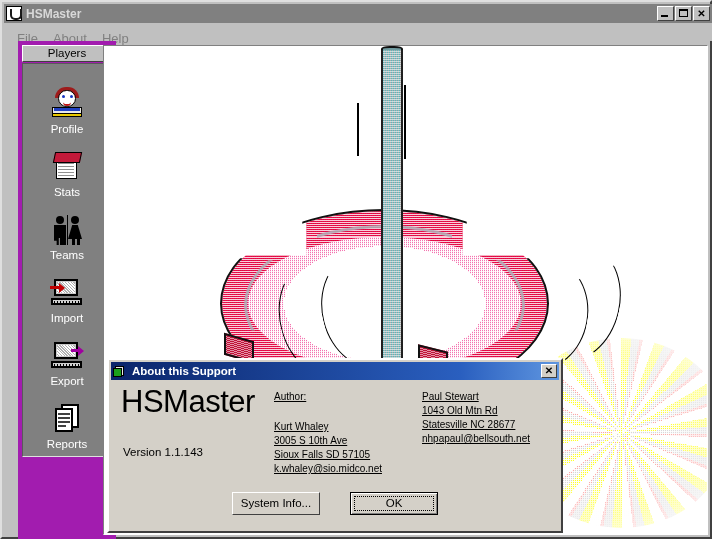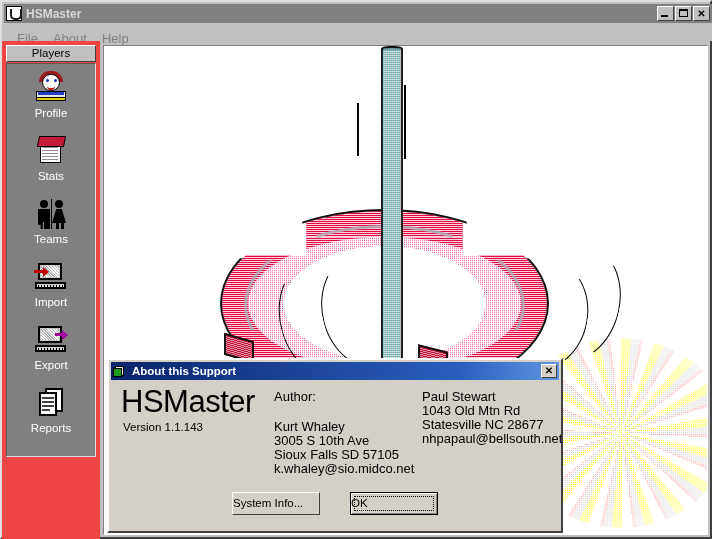--- a/index.html
+++ b/index.html
@@ -119,24 +119,24 @@
   .menu-item {
     color: #808080;
     font-size: 13px;
     padding: 14px 8px 2px 7px;
     white-space: nowrap;
   }
 
   
   #sidebar {
     position: absolute;
-    left: 0; top: 39px;
+    left: 16px; top: 39px;
     width: 98px;
     height: 498px;
-    background: #ef4444;
+    background: #a21caf;
   }
   #players-tab {
     position: absolute;
     left: 4px; top: 4px;
     width: 90px; height: 17px;
     background: #c0c0c0;
     border-top: 1px solid #ffffff;
     border-left: 1px solid #ffffff;
     border-right: 1px solid #404040;
     border-bottom: 1px solid #404040;
@@ -150,21 +150,21 @@
     position: absolute;
     left: 4px; top: 22px;
     width: 90px;
     height: 394px;
     background: #808080;
     border-top: 1px solid #5a5a5a;
     border-left: 1px solid #5a5a5a;
     border-right: 1px solid #dfdfdf;
     border-bottom: 1px solid #dfdfdf;
     box-sizing: border-box;
-    padding-top: 6px;
+    padding-top: 22px;
   }
   .nav-icon-item {
     width: 100%;
     height: 62px;
     display: flex;
     flex-direction: column;
     align-items: center;
     justify-content: flex-start;
     margin-bottom: 1px;
   }
@@ -625,31 +625,32 @@
   #dlg-logo {
     position: absolute;
     left: 12px; top: 24px;
     font-size: 31px;
     color: #000000;
     letter-spacing: -0.5px;
     white-space: nowrap;
   }
   #dlg-version {
     position: absolute;
-    left: 14px; top: 61px;
+    left: 14px; top: 86px;
     font-size: 11.5px;
     color: #000000;
     white-space: nowrap;
   }
   .dlg-col {
     position: absolute;
-    font-size: 13px;
+    font-size: 10px;
     color: #000000;
     line-height: 14px;
     white-space: nowrap;
+    text-decoration: underline;
   }
   #col-author { left: 165px; top: 30px; }
   #col-support { left: 313px; top: 30px; }
   .col-heading { margin-bottom: 16px; }
   .col-line { }
   #dlg-buttons {
     position: absolute;
     left: 0; top: 132px;
     width: 452px;
     display: flex;
@@ -660,20 +661,21 @@
     width: 88px;
     height: 23px;
     background: #d4d0c8;
     border-top: 1px solid #ffffff;
     border-left: 1px solid #ffffff;
     border-right: 1px solid #404040;
     border-bottom: 1px solid #404040;
     box-sizing: border-box;
     font-size: 11.5px;
     color: #000000;
+    text-align: center;
     line-height: 21px;
     position: relative;
   }
   .dlg-btn.default {
     border: 1px solid #000000;
     box-shadow: inset 1px 1px 0 #ffffff, inset -1px -1px 0 #808080;
   }
   .dlg-btn.default .inner-focus {
     position: absolute;
     left: 3px; top: 3px; right: 3px; bottom: 3px;

